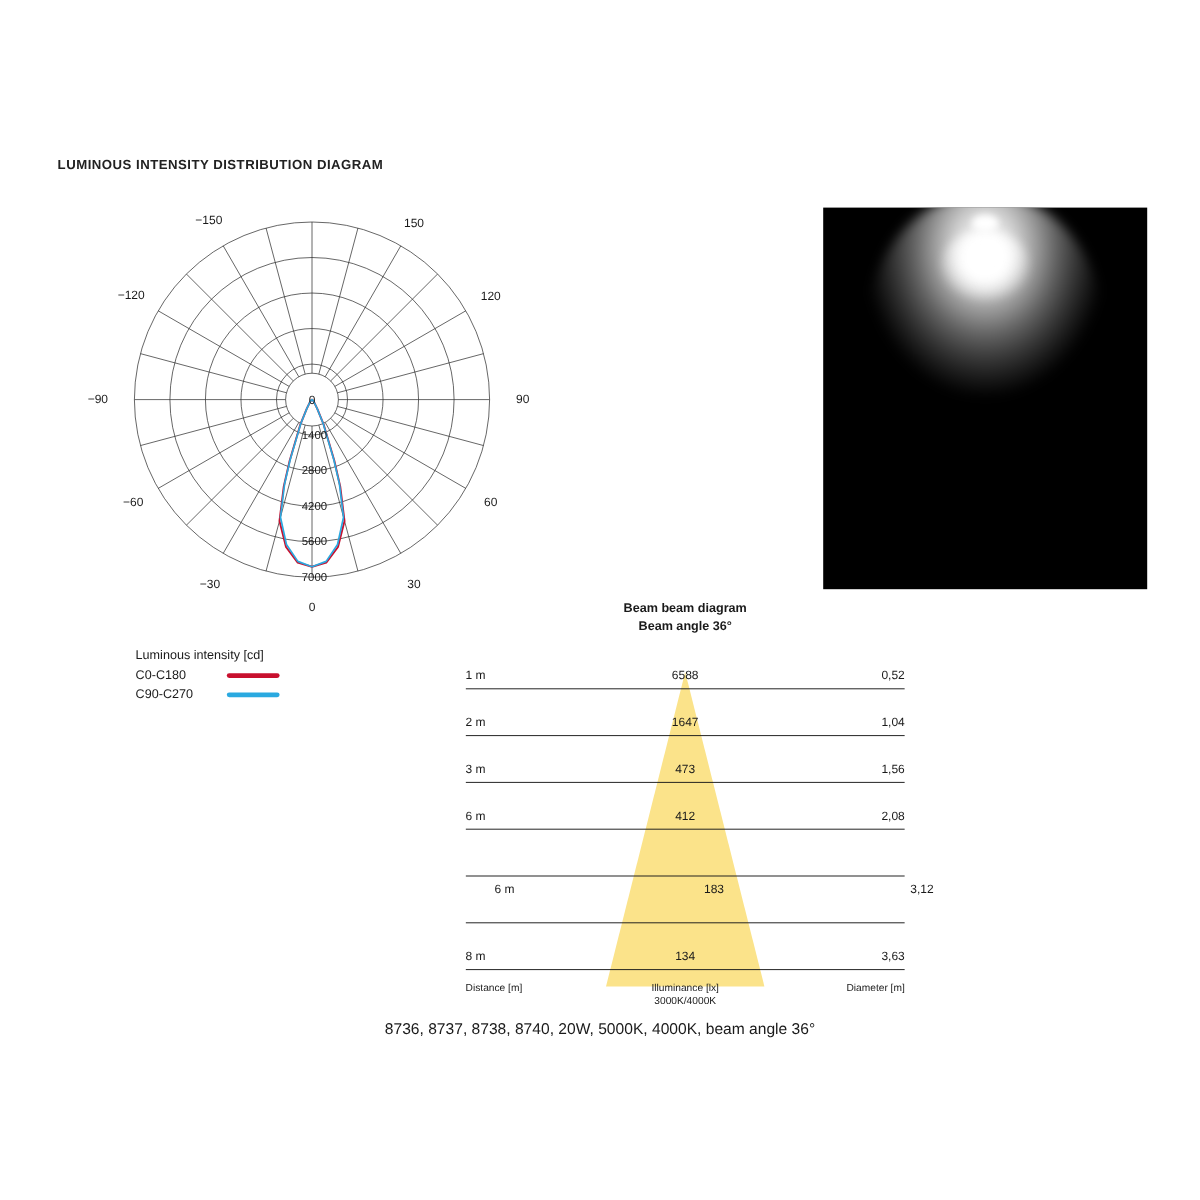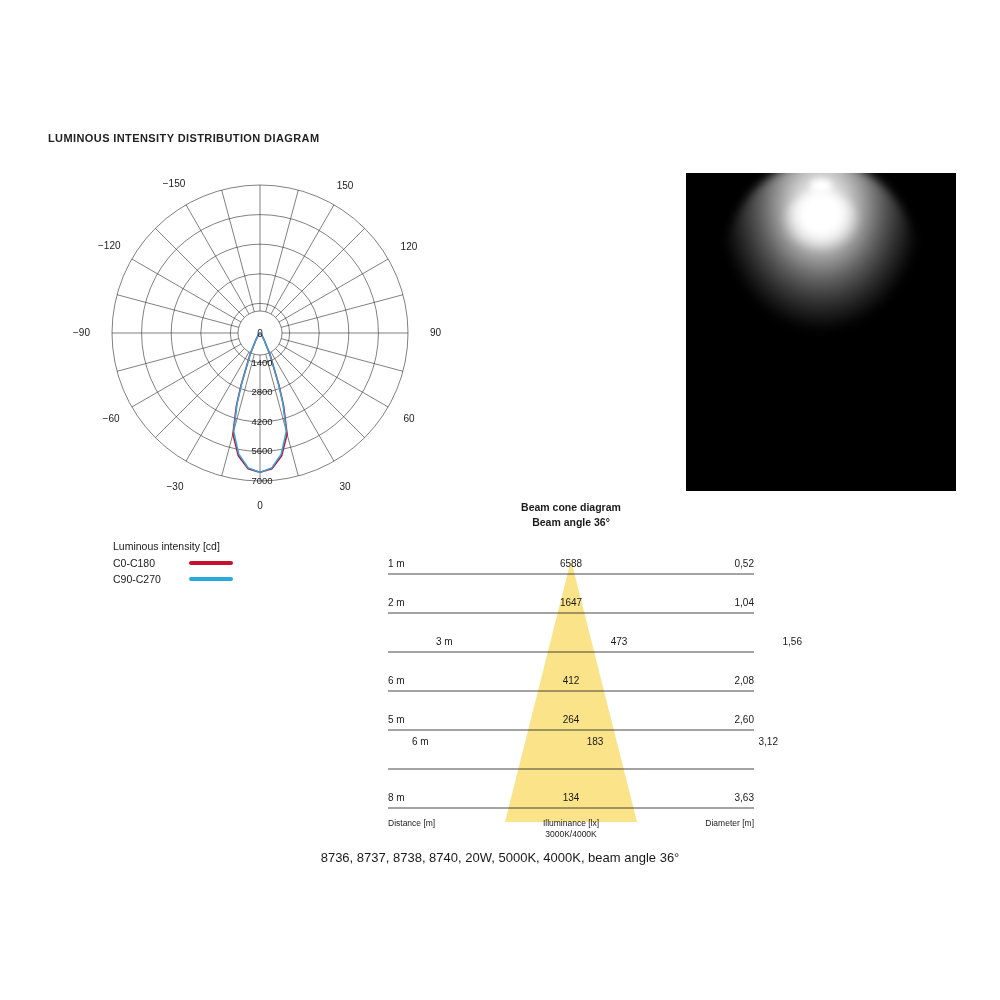--- a/index.html
+++ b/index.html
@@ -266,21 +266,21 @@
   </div>
 </div>
 
 <div id="beam-photo">
   <div class="glow"></div>
   <div class="hotspot"></div>
   <div class="source"></div>
 </div>
 
 <div id="cone-title">
-  <div>Beam cone diagram</div>
+  <div>Beam beam diagram</div>
   <div>Beam angle 36°</div>
 </div>
 
 <div id="cone-wrap">
   <svg id="cone-svg" width="366" height="270" viewBox="0 0 366 270">
     <polygon id="cone-shape" points="183,0 117,262 249,262" fill="#fbe38a"></polygon>
     <g id="cone-lines" stroke="#1a1a1a" stroke-width="0.8">
         <line x1="0" x2="366" y1="14" y2="14"></line>
         <line x1="0" x2="366" y1="53" y2="53"></line>
         <line x1="0" x2="366" y1="92" y2="92"></line>
@@ -294,34 +294,29 @@
       <div class="cone-row" style="top: -2px;">
         <span class="dist">1 m</span>
         <span class="lux">6588</span>
         <span class="dia">0,52</span>
       </div>
       <div class="cone-row" style="top: 37px;">
         <span class="dist">2 m</span>
         <span class="lux">1647</span>
         <span class="dia">1,04</span>
       </div>
-      <div class="cone-row" style="top: 76px; margin-left: 48px;">
+      <div class="cone-row" style="top: 76px;">
         <span class="dist">3 m</span>
         <span class="lux">473</span>
         <span class="dia">1,56</span>
       </div>
       <div class="cone-row" style="top: 115px;">
         <span class="dist">6 m</span>
         <span class="lux">412</span>
         <span class="dia">2,08</span>
-      </div>
-      <div class="cone-row" style="top: 154px;">
-        <span class="dist">5 m</span>
-        <span class="lux">264</span>
-        <span class="dia">2,60</span>
       </div>
       <div class="cone-row" style="top: 176px; margin-left: 24px;">
         <span class="dist">6 m</span>
         <span class="lux">183</span>
         <span class="dia">3,12</span>
       </div>
       <div class="cone-row" style="top: 232px;">
         <span class="dist">8 m</span>
         <span class="lux">134</span>
         <span class="dia">3,63</span>

